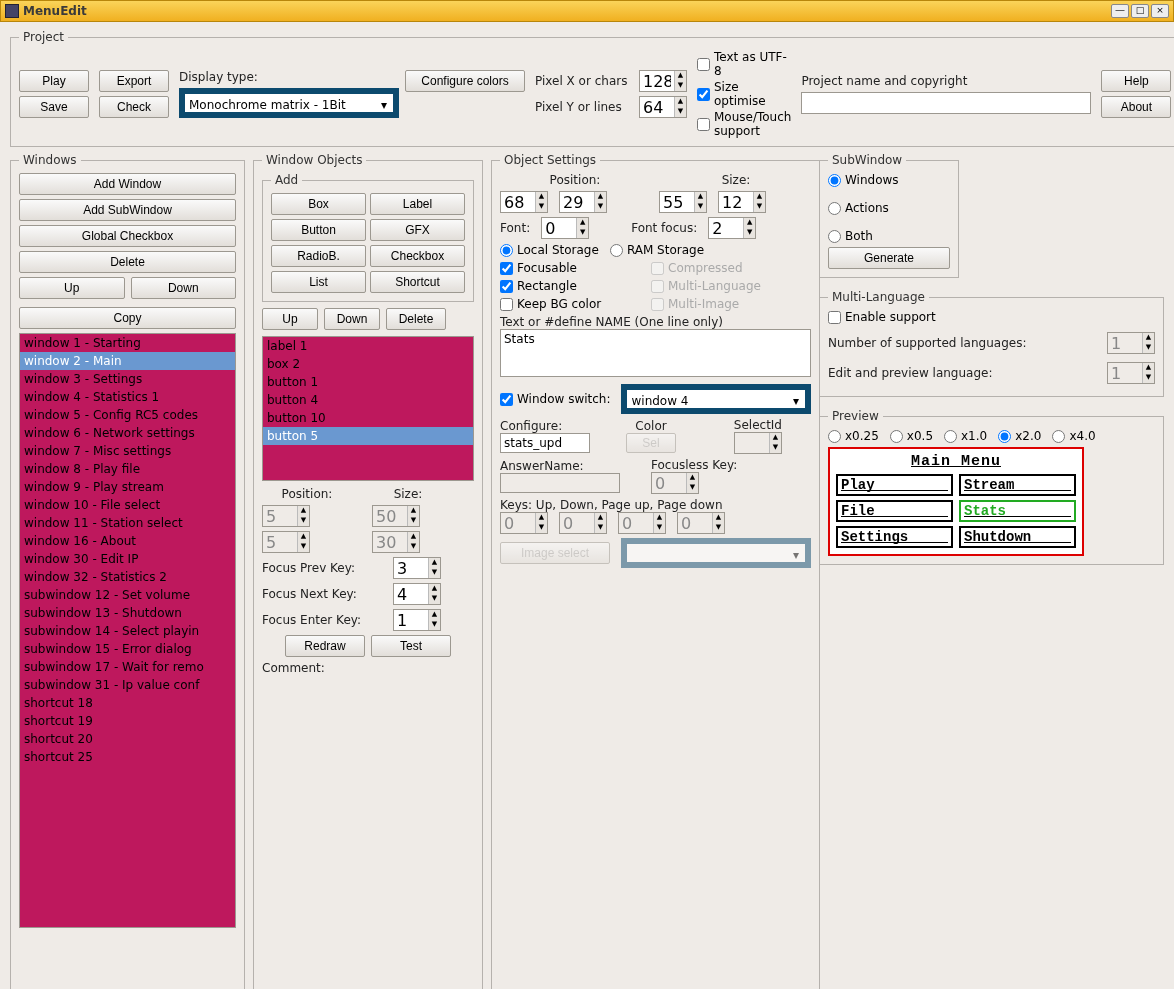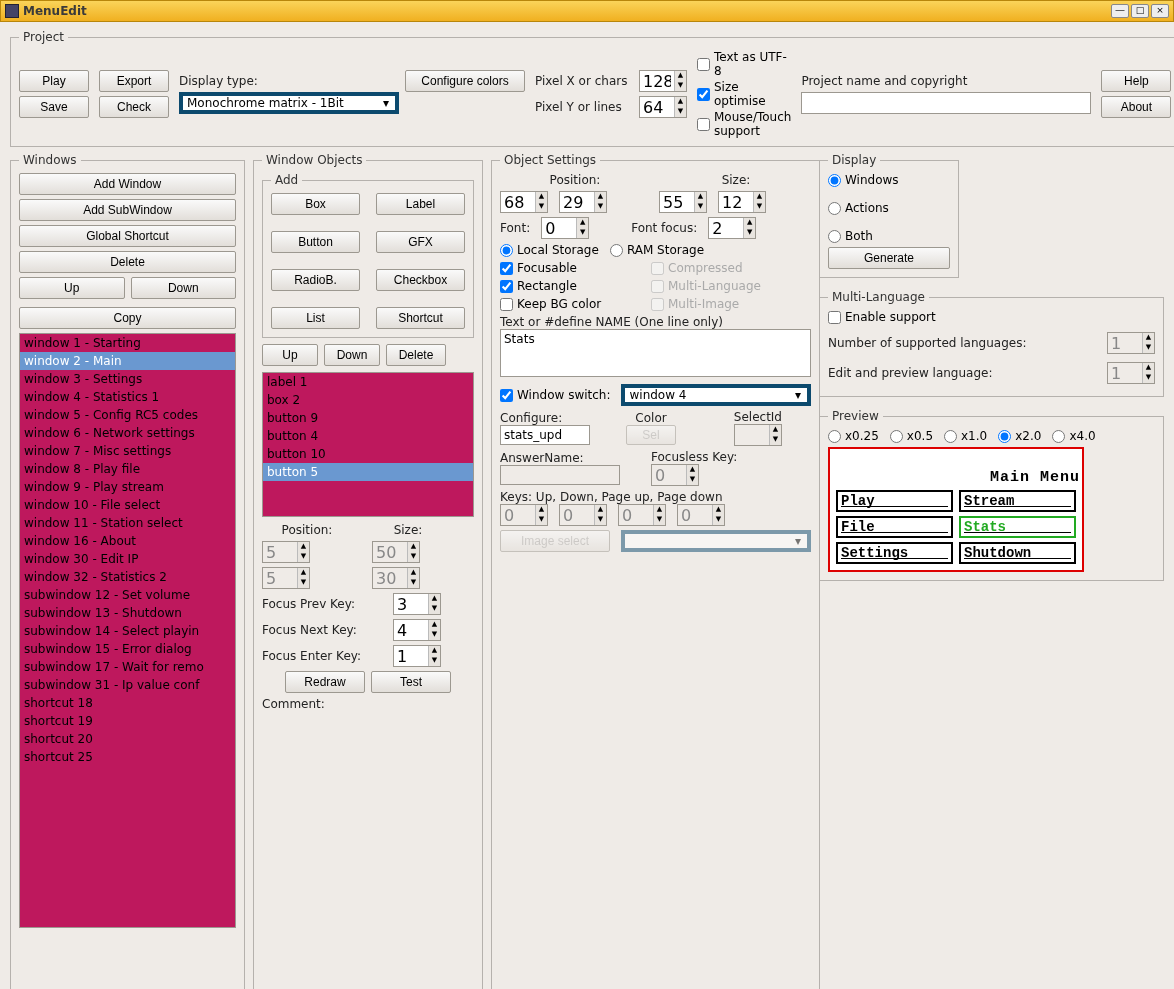--- a/index.html
+++ b/index.html
@@ -26,42 +26,42 @@
 .check { display: flex; align-items: center; gap: 4px; font-size: 12px; }
 .check input { width: 13px; height: 13px; }
 .check.disabled { color: #aaa; }
 .radio { display: flex; align-items: center; gap: 4px; font-size: 12px; }
 .listbox { border: 1px solid #9c9890; background: #be185d; overflow-y: scroll; }
 .listbox .item { padding: 2px 4px; cursor: default; white-space: nowrap; overflow: hidden; }
 .listbox .item.selected { background: #6a98d0; color: #fff; }
 .lbl { font-size: 12px; color: #222; }
 .small-btn { padding: 2px 6px; min-height: 20px; }
 .preview-box { border: 2px solid #d00; background: #fff; width: 256px; padding: 2px 2px; font-family: "Courier New", monospace; }
-.preview-title { text-align: right; font-weight: bold; margin: 18px 0 4px 0; letter-spacing: 1px; font-size: 15px; }
+.preview-title { text-align: center; font-weight: bold; text-decoration: underline; margin: 2px 0 4px 0; letter-spacing: 1px; font-size: 15px; }
 .preview-grid { display: grid; grid-template-columns: 1fr 1fr; gap: 4px 6px; padding: 0 4px 4px 4px; }
 .pcell { border: 2px solid #000; padding: 1px 3px; font-size: 14px; font-weight: bold; position: relative; }
 .pcell .uline { position: absolute; bottom: 3px; left: 3px; right: 3px; border-top: 1px solid #000; }
 .pcell.stats { border-color: #2a2; color: #2a2; }
-.dropdown { display: flex; align-items: flex-start; border: 4px solid #0c4a6e; background: #fff; height: 22px; padding: 0 2px 0 4px; }
+.dropdown { display: flex; align-items: flex-end; border: 6px solid #0c4a6e; background: #fff; height: 30px; padding: 0 2px 0 4px; }
 .dropdown .dv { flex: 1; }
 .dropdown .da { width: 14px; text-align: center; }
 
 
 .project-row { display: flex; align-items: center; gap: 10px; }
 .btn-pair { display: flex; flex-direction: column; gap: 4px; }
 .display-select { width: 220px; }
 .main-cols { display: flex; gap: 8px; align-items: flex-start; }
 .col-windows { width: 235px; }
 .col-winobj { width: 230px; }
 .col-objset { width: 320px; }
 .col-right { flex: 1; display: flex; flex-direction: column; gap: 6px; }
 .stack-btns button { margin-bottom: 4px; }
 .two-btn-row { display: flex; gap: 6px; }
 .two-btn-row .btn { flex: 1; }
-.grid-add { display: grid; grid-template-columns: 1fr 1fr; gap: 16px; }
+.grid-add { display: grid; grid-template-columns: 1fr 1fr; gap: 4px; }
 .obj-list { height: 145px; }
 .win-list { height: 595px; }
 .comment-box { width: 100%; height: 195px; resize: none; }
 .text-box { width: 100%; height: 48px; resize: none; }
 </style>
 </head>
 <body>
 
 <div class="titlebar">
   <div class="icon"></div>
@@ -144,21 +144,21 @@
 </fieldset>
 
 <div class="main-cols">
 
 <div class="col-windows">
 <fieldset style="height:840px">
   <legend>Windows</legend>
   <div class="stack-btns">
     <button class="btn btn-wide">Add Window</button>
     <button class="btn btn-wide">Add SubWindow</button>
-    <button class="btn btn-wide">Global Shortcut</button>
+    <button class="btn btn-wide">Global Checkbox</button>
     <button class="btn btn-wide">Delete</button>
     <div class="two-btn-row" style="margin-bottom:4px">
       <button class="btn">Up</button>
       <button class="btn">Down</button>
     </div>
     <button class="btn btn-wide">Copy</button>
   </div>
   <div class="listbox win-list" id="win-list">
             <div class="item">window 1 - Starting</div>
             <div class="item selected">window 2 - Main</div>
@@ -205,21 +205,21 @@
     </div>
   </fieldset>
   <div class="row" style="gap:6px; margin-bottom:6px">
     <button class="btn" style="width:56px">Up</button>
     <button class="btn" style="width:56px">Down</button>
     <button class="btn" style="width:60px">Delete</button>
   </div>
   <div class="listbox obj-list" id="obj-list">
             <div class="item">label 1</div>
             <div class="item">box 2</div>
-            <div class="item">button 9</div>
+            <div class="item">button 1</div>
             <div class="item">button 4</div>
             <div class="item">button 10</div>
             <div class="item selected">button 5</div>
           </div>
   <div class="row" style="margin-top:6px">
     <span class="lbl" style="width:90px;text-align:center">Position:</span>
     <span class="lbl" style="width:90px;text-align:center">Size:</span>
   </div>
   <div class="row">
     <div class="numfield disabled">
@@ -465,21 +465,21 @@
               <span class="dv"></span>
               <span class="da">▾</span>
             </div>
   </div>
 </fieldset>
 </div>
 
 <div class="col-right">
   <div style="display:flex;gap:8px">
     <fieldset style="width:140px">
-      <legend>Display</legend>
+      <legend>SubWindow</legend>
       <label class="radio">
               <input type="radio" name="gv" checked="" style="">
               <span>Windows</span>
             </label><br>
       <label class="radio">
               <input type="radio" name="gv" style="">
               <span>Actions</span>
             </label><br>
       <label class="radio">
               <input type="radio" name="gv" style="">

